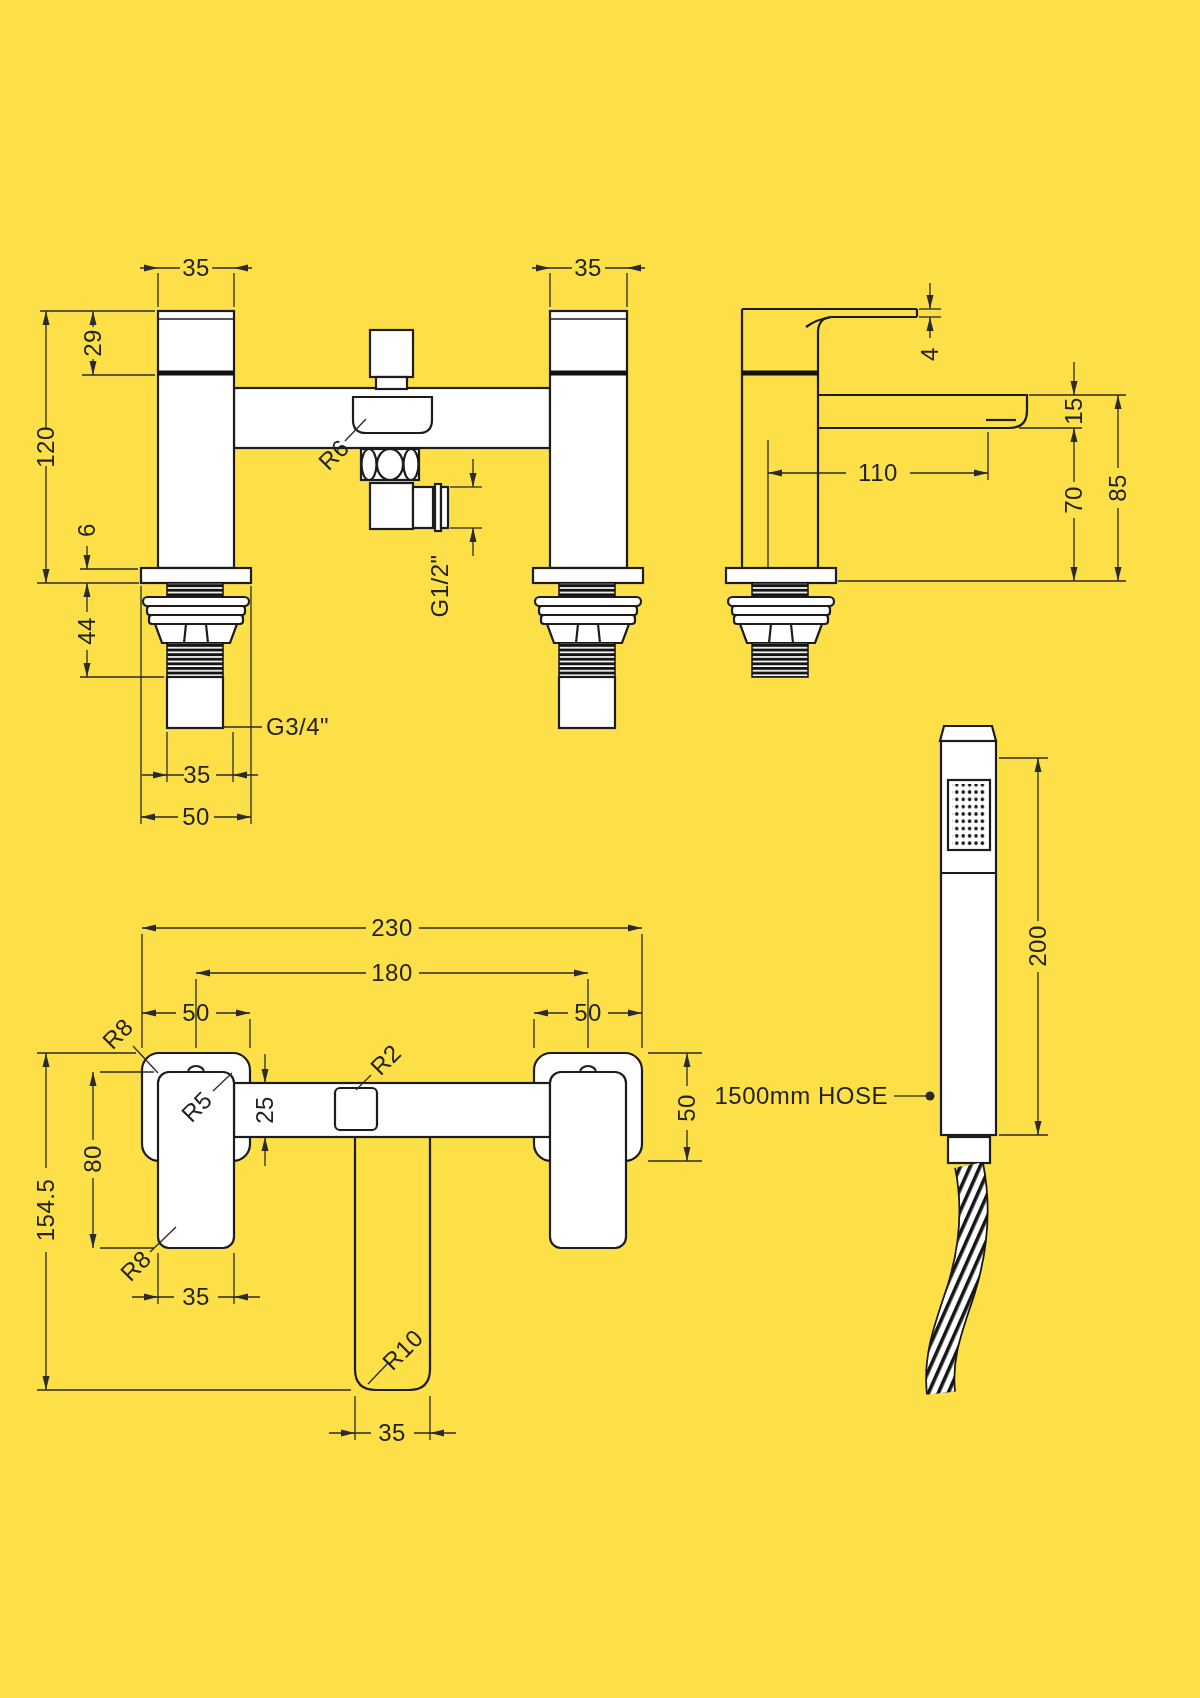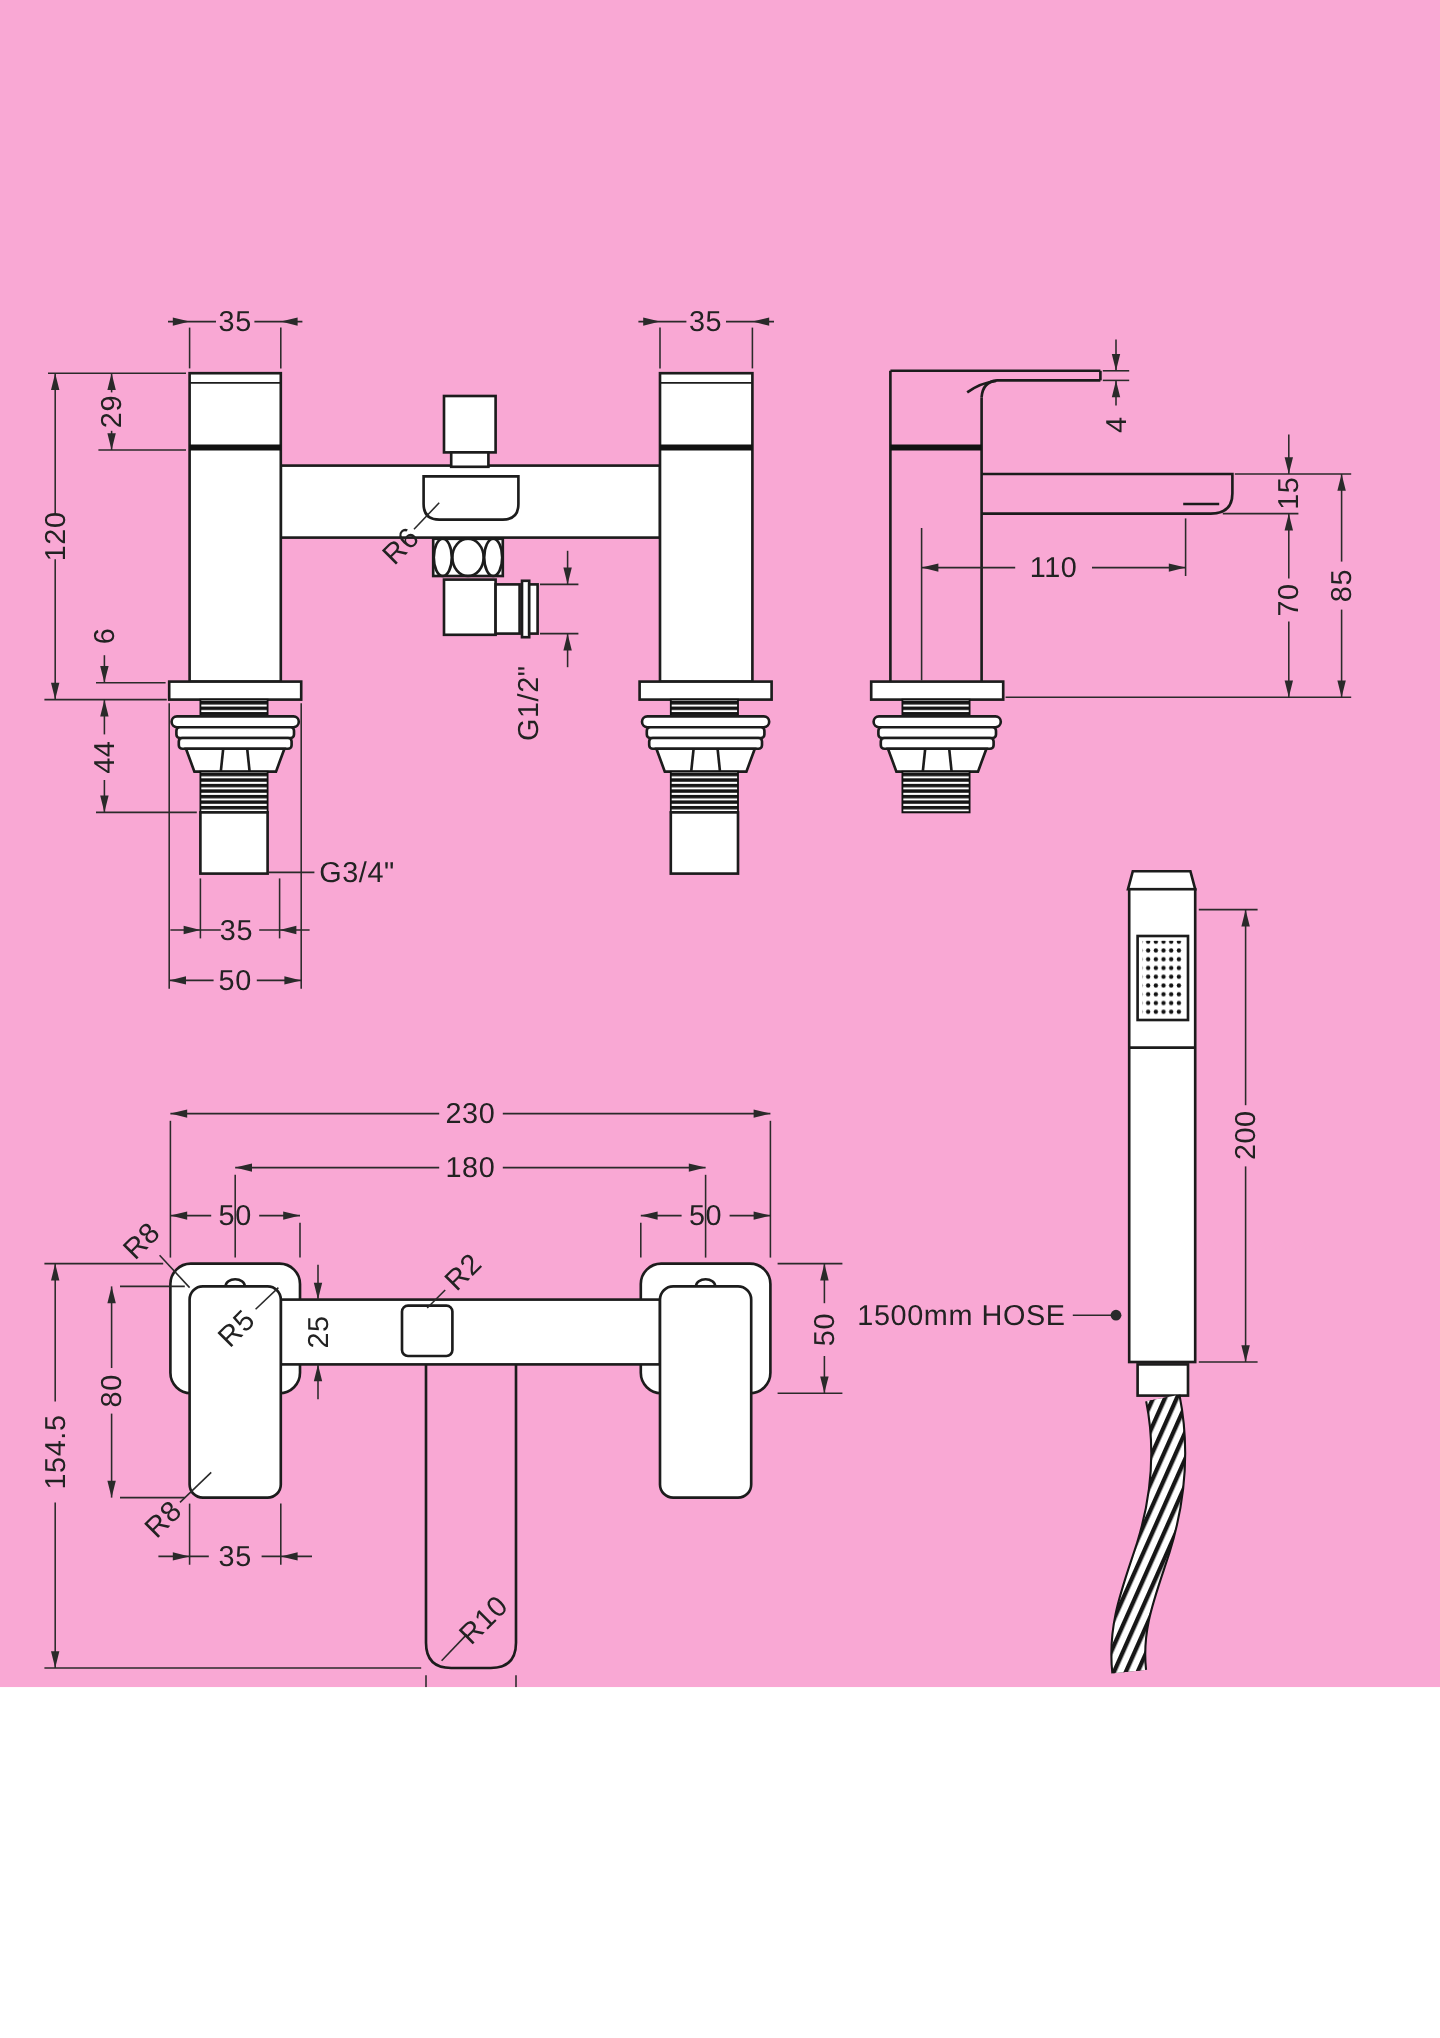--- a/index.html
+++ b/index.html
@@ -1,16 +1,16 @@
 <!DOCTYPE html>
 <html><head>
 <meta charset="utf-8">
 <style>
   html,body{margin:0;padding:0;background:#ffffff;}
-  .page{position:relative;width:1200px;height:1406px;background:#f9a8d4;overflow:hidden;}
+  .page{position:relative;width:1200px;height:1698px;background:#fde047;overflow:hidden;}
   svg{position:absolute;left:0;top:0;}
   text{font-family:"Liberation Sans","DejaVu Sans",sans-serif;font-size:24px;fill:#222;letter-spacing:0.5px;}
   .obj{stroke:#1c1c1c;stroke-width:2.2;fill:none;}
   .objw{stroke:#1c1c1c;stroke-width:2.2;fill:#ffffff;}
   .thick{stroke:#111;stroke-width:5;fill:none;}
   .thin{stroke:#1c1c1c;stroke-width:1.4;fill:none;}
   .dim{stroke:#2a2a2a;stroke-width:1.3;fill:none;}
   .arw{fill:#2a2a2a;stroke:none;}
   .thr{fill:url(#thrp);stroke:#111;stroke-width:1.5;}
 </style>

